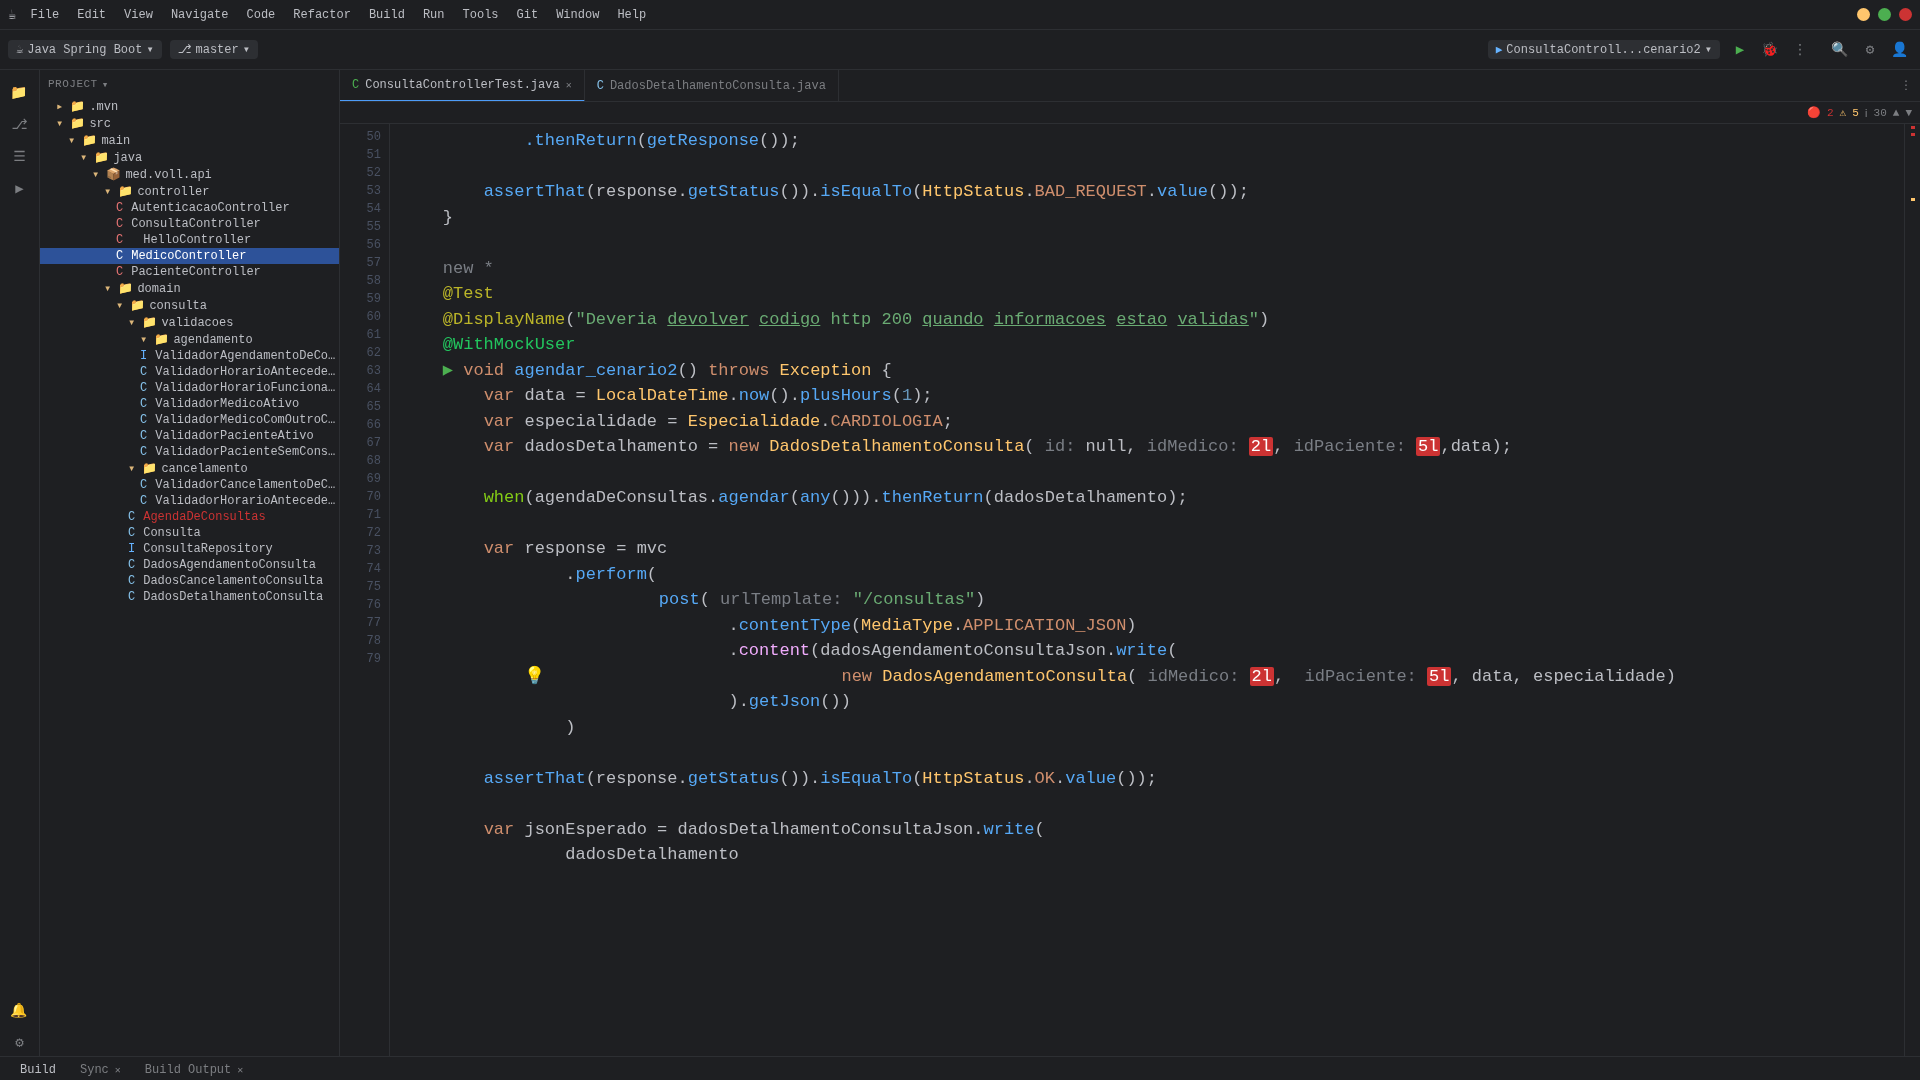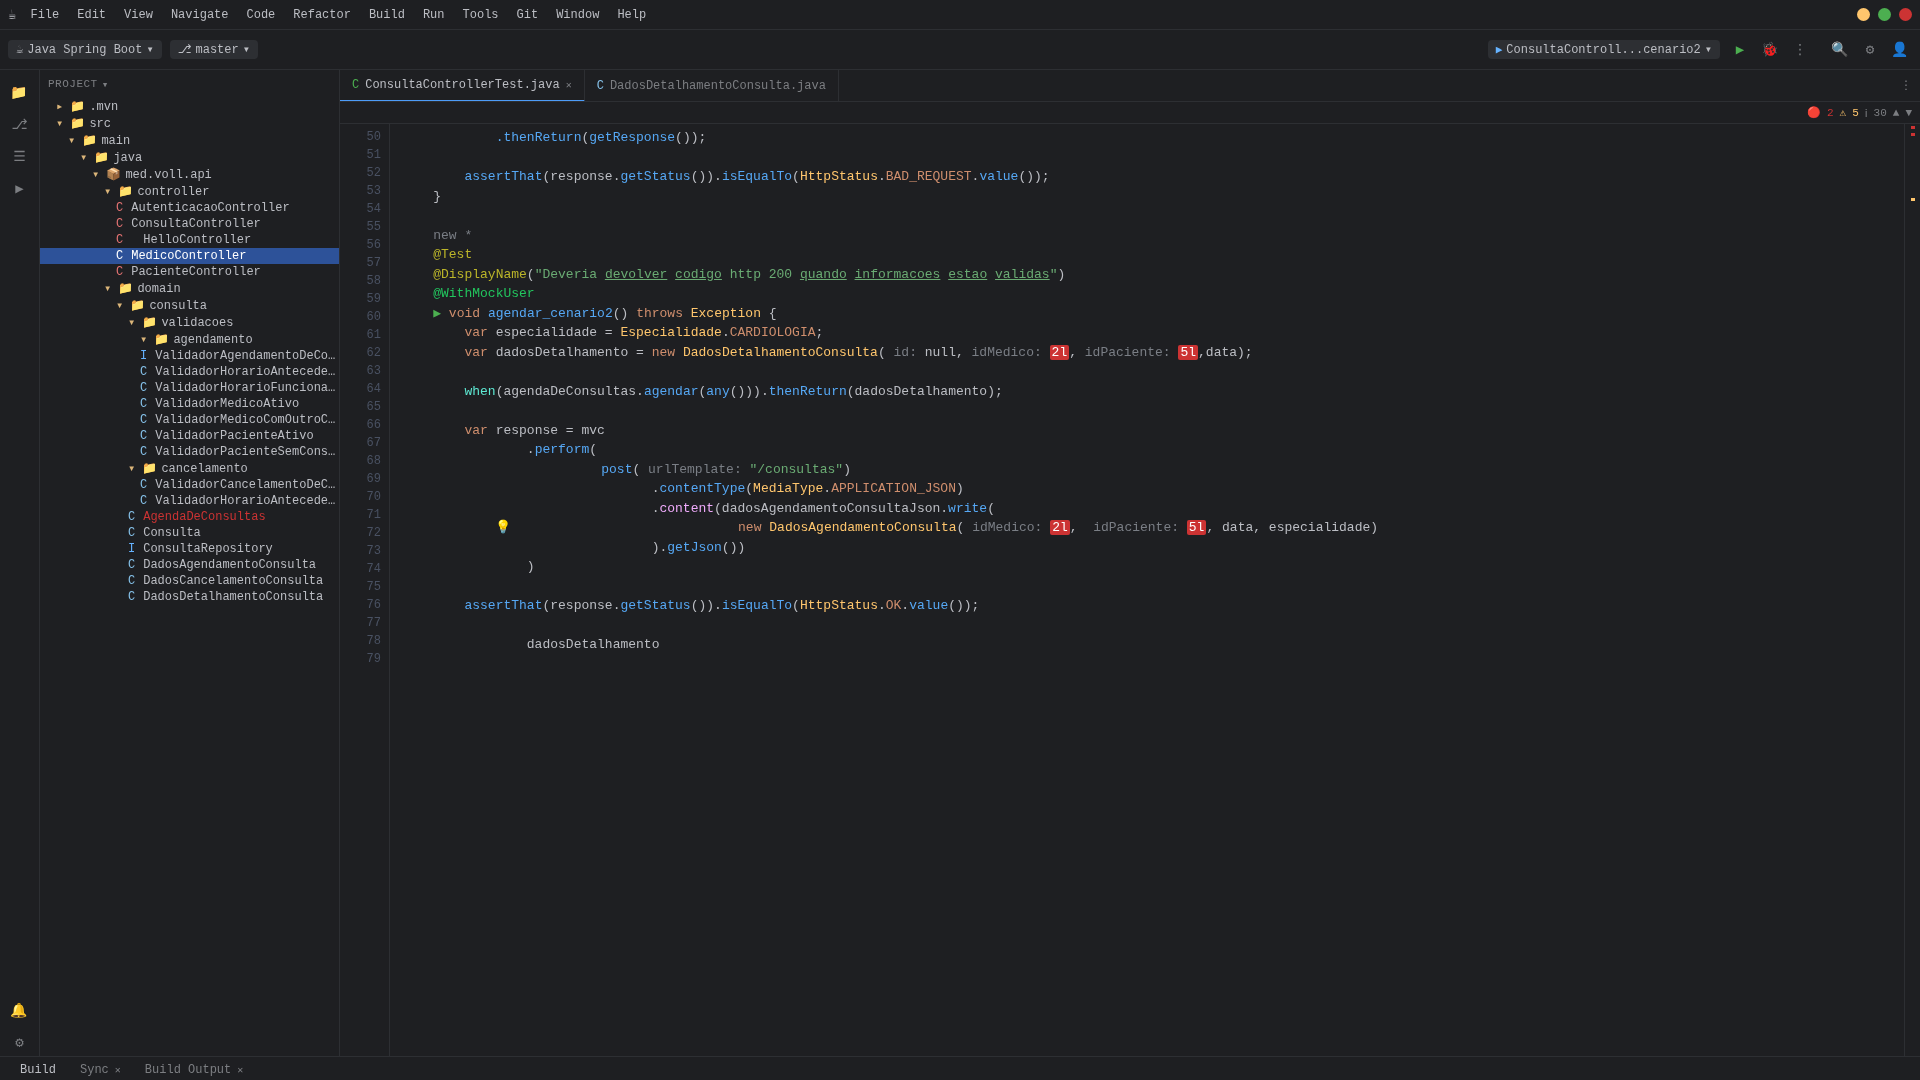--- a/index.html
+++ b/index.html
@@ -52,21 +52,21 @@
 
     
     #tab-bar { display: flex; align-items: center; height: 32px; background: #1e1f22; border-bottom: 1px solid #2d2f33; overflow: hidden; }
     .tab { display: flex; align-items: center; padding: 0 12px; height: 32px; border-right: 1px solid #2d2f33; cursor: pointer; font-size: 12px; color: #7c7e82; white-space: nowrap; gap: 6px; }
     .tab.active { background: #1e1f22; color: #bcbec4; border-bottom: 2px solid #4d9cf8; }
     .tab .close-btn { color: #7c7e82; font-size: 10px; cursor: pointer; }
 
     
     #editor-content { flex: 1; display: flex; overflow: hidden; }
     #line-numbers { width: 50px; background: #1e1f22; color: #495162; font-size: 12px; text-align: right; padding: 4px 8px; overflow: hidden; line-height: 1.5; border-right: 1px solid #2d2f33; flex-shrink: 0; }
-    #code-area { flex: 1; overflow-y: auto; overflow-x: auto; padding: 4px 12px; line-height: 1.5; font-size: 13px; }
+    #code-area { flex: 1; overflow-y: auto; overflow-x: auto; padding: 4px 12px; line-height: 1.5; font-size: 17px; }
     .code-line { white-space: pre; min-height: 19.5px; }
 
     
     #right-gutter { width: 16px; background: #1e1f22; border-left: 1px solid #2d2f33; display: flex; flex-direction: column; }
 
     
     #bottom-panel { height: 185px; background: #1e1f22; border-top: 1px solid #2d2f33; display: flex; flex-direction: column; }
     #bottom-tabs { display: flex; align-items: center; height: 28px; background: #1e1f22; border-bottom: 1px solid #2d2f33; padding: 0 8px; }
     .bottom-tab { padding: 0 12px; height: 28px; display: flex; align-items: center; font-size: 12px; color: #7c7e82; cursor: pointer; border-bottom: 2px solid transparent; }
     .bottom-tab.active { color: #bcbec4; border-bottom: 2px solid #4d9cf8; }
@@ -345,36 +345,38 @@
         <div class="code-line">&nbsp;&nbsp;&nbsp;&nbsp;&nbsp;&nbsp;&nbsp;&nbsp;&nbsp;&nbsp;&nbsp;&nbsp;<span style="color:#56a8f5;">.thenReturn</span>(<span style="color:#56a8f5;">getResponse</span>());</div>
         <div class="code-line">&nbsp;</div>
         <div class="code-line">&nbsp;&nbsp;&nbsp;&nbsp;&nbsp;&nbsp;&nbsp;&nbsp;<span style="color:#56a8f5;">assertThat</span>(response.<span style="color:#56a8f5;">getStatus</span>()).<span style="color:#56a8f5;">isEqualTo</span>(<span style="color:#ffc66d;">HttpStatus</span>.<span style="color:#cf8e6d;">BAD_REQUEST</span>.<span style="color:#56a8f5;">value</span>());</div>
         <div class="code-line">&nbsp;&nbsp;&nbsp;&nbsp;}</div>
         <div class="code-line">&nbsp;</div>
         <div class="code-line">&nbsp;&nbsp;&nbsp;&nbsp;<span style="color:#7a7e85;">new *</span></div>
         <div class="code-line">&nbsp;&nbsp;&nbsp;&nbsp;<span style="color:#bbb529;">@Test</span></div>
         <div class="code-line">&nbsp;&nbsp;&nbsp;&nbsp;<span style="color:#bbb529;">@DisplayName</span>(<span style="color:#6aab73;">"Deveria <span style="text-decoration:underline;">devolver</span> <span style="text-decoration:underline;">codigo</span> http 200 <span style="text-decoration:underline;">quando</span> <span style="text-decoration:underline;">informacoes</span> <span style="text-decoration:underline;">estao</span> <span style="text-decoration:underline;">validas</span>"</span>)</div>
         <div class="code-line">&nbsp;&nbsp;&nbsp;&nbsp;<span style="color:#22c55e;">@WithMockUser</span></div>
         <div class="code-line">&nbsp;&nbsp;&nbsp;&nbsp;<span style="color:#4caf50;">▶</span>&nbsp;<span style="color:#cf8e6d;">void</span> <span style="color:#56a8f5;">agendar_cenario2</span>() <span style="color:#cf8e6d;">throws</span> <span style="color:#ffc66d;">Exception</span> {</div>
+        <div class="code-line">&nbsp;&nbsp;&nbsp;&nbsp;&nbsp;&nbsp;&nbsp;&nbsp;<span style="color:#cf8e6d;">var</span> data = <span style="color:#ffc66d;">LocalDateTime</span>.<span style="color:#56a8f5;">now</span>().<span style="color:#56a8f5;">plusHours</span>(<span style="color:#6897bb;">1</span>);</div>
         <div class="code-line">&nbsp;&nbsp;&nbsp;&nbsp;&nbsp;&nbsp;&nbsp;&nbsp;<span style="color:#cf8e6d;">var</span> especialidade = <span style="color:#ffc66d;">Especialidade</span>.<span style="color:#cf8e6d;">CARDIOLOGIA</span>;</div>
         <div class="code-line">&nbsp;&nbsp;&nbsp;&nbsp;&nbsp;&nbsp;&nbsp;&nbsp;<span style="color:#cf8e6d;">var</span> dadosDetalhamento = <span style="color:#cf8e6d;">new</span> <span style="color:#ffc66d;">DadosDetalhamentoConsulta</span>( <span style="color:#7a7e85;">id:</span> null, <span style="color:#7a7e85;">idMedico:</span> <span style="background:#cc3333;color:white;border-radius:2px;padding:0 2px;">2l</span>, <span style="color:#7a7e85;">idPaciente:</span> <span style="background:#cc3333;color:white;border-radius:2px;padding:0 2px;">5l</span>,data);</div>
         <div class="code-line">&nbsp;</div>
-        <div class="code-line">&nbsp;&nbsp;&nbsp;&nbsp;&nbsp;&nbsp;&nbsp;&nbsp;<span style="color:#5eead4;">when</span>(agendaDeConsultas.<span style="color:#56a8f5;">agendar</span>(<span style="color:#56a8f5;">any</span>())).<span style="color:#56a8f5;">thenReturn</span>(dadosDetalhamento);</div>
+        <div class="code-line">&nbsp;&nbsp;&nbsp;&nbsp;&nbsp;&nbsp;&nbsp;&nbsp;<span style="color:#84cc16;">when</span>(agendaDeConsultas.<span style="color:#56a8f5;">agendar</span>(<span style="color:#56a8f5;">any</span>())).<span style="color:#56a8f5;">thenReturn</span>(dadosDetalhamento);</div>
         <div class="code-line">&nbsp;</div>
         <div class="code-line">&nbsp;&nbsp;&nbsp;&nbsp;&nbsp;&nbsp;&nbsp;&nbsp;<span style="color:#cf8e6d;">var</span> response = mvc</div>
         <div class="code-line">&nbsp;&nbsp;&nbsp;&nbsp;&nbsp;&nbsp;&nbsp;&nbsp;&nbsp;&nbsp;&nbsp;&nbsp;&nbsp;&nbsp;&nbsp;&nbsp;.<span style="color:#56a8f5;">perform</span>(</div>
         <div class="code-line">&nbsp;&nbsp;&nbsp;&nbsp;&nbsp;&nbsp;&nbsp;&nbsp;&nbsp;&nbsp;&nbsp;&nbsp;&nbsp;&nbsp;&nbsp;&nbsp;&nbsp;&nbsp;&nbsp;&nbsp;&nbsp;&nbsp;&nbsp;&nbsp;<span style="color:#56a8f5;margin-left:12px;">post</span>( <span style="color:#7a7e85;">urlTemplate:</span> <span style="color:#6aab73;">"/consultas"</span>)</div>
         <div class="code-line">&nbsp;&nbsp;&nbsp;&nbsp;&nbsp;&nbsp;&nbsp;&nbsp;&nbsp;&nbsp;&nbsp;&nbsp;&nbsp;&nbsp;&nbsp;&nbsp;&nbsp;&nbsp;&nbsp;&nbsp;&nbsp;&nbsp;&nbsp;&nbsp;&nbsp;&nbsp;&nbsp;&nbsp;&nbsp;&nbsp;&nbsp;&nbsp;.<span style="color:#56a8f5;">contentType</span>(<span style="color:#ffc66d;">MediaType</span>.<span style="color:#cf8e6d;">APPLICATION_JSON</span>)</div>
         <div class="code-line">&nbsp;&nbsp;&nbsp;&nbsp;&nbsp;&nbsp;&nbsp;&nbsp;&nbsp;&nbsp;&nbsp;&nbsp;&nbsp;&nbsp;&nbsp;&nbsp;&nbsp;&nbsp;&nbsp;&nbsp;&nbsp;&nbsp;&nbsp;&nbsp;&nbsp;&nbsp;&nbsp;&nbsp;&nbsp;&nbsp;&nbsp;&nbsp;.<span style="color:#f0abfc;">content</span>(dadosAgendamentoConsultaJson.<span style="color:#56a8f5;">write</span>(</div>
         <div class="code-line">&nbsp;&nbsp;&nbsp;&nbsp;&nbsp;&nbsp;&nbsp;&nbsp;&nbsp;&nbsp;&nbsp;&nbsp;<span style="color:#ffc66d;">💡</span>&nbsp;&nbsp;&nbsp;&nbsp;&nbsp;&nbsp;&nbsp;&nbsp;&nbsp;&nbsp;&nbsp;&nbsp;&nbsp;&nbsp;&nbsp;&nbsp;&nbsp;&nbsp;&nbsp;&nbsp;&nbsp;&nbsp;&nbsp;&nbsp;&nbsp;&nbsp;&nbsp;&nbsp;&nbsp;<span style="color:#cf8e6d;">new</span> <span style="color:#ffc66d;">DadosAgendamentoConsulta</span>( <span style="color:#7a7e85;">idMedico:</span> <span style="background:#cc3333;color:white;border-radius:2px;padding:0 2px;">2l</span>,&nbsp; <span style="color:#7a7e85;">idPaciente:</span> <span style="background:#cc3333;color:white;border-radius:2px;padding:0 2px;">5l</span>, data, especialidade)</div>
         <div class="code-line">&nbsp;&nbsp;&nbsp;&nbsp;&nbsp;&nbsp;&nbsp;&nbsp;&nbsp;&nbsp;&nbsp;&nbsp;&nbsp;&nbsp;&nbsp;&nbsp;&nbsp;&nbsp;&nbsp;&nbsp;&nbsp;&nbsp;&nbsp;&nbsp;&nbsp;&nbsp;&nbsp;&nbsp;&nbsp;&nbsp;&nbsp;&nbsp;).<span style="color:#56a8f5;">getJson</span>())</div>
         <div class="code-line">&nbsp;&nbsp;&nbsp;&nbsp;&nbsp;&nbsp;&nbsp;&nbsp;&nbsp;&nbsp;&nbsp;&nbsp;&nbsp;&nbsp;&nbsp;&nbsp;)</div>
         <div class="code-line">&nbsp;</div>
         <div class="code-line">&nbsp;&nbsp;&nbsp;&nbsp;&nbsp;&nbsp;&nbsp;&nbsp;<span style="color:#56a8f5;">assertThat</span>(response.<span style="color:#56a8f5;">getStatus</span>()).<span style="color:#56a8f5;">isEqualTo</span>(<span style="color:#ffc66d;">HttpStatus</span>.<span style="color:#cf8e6d;">OK</span>.<span style="color:#56a8f5;">value</span>());</div>
         <div class="code-line">&nbsp;</div>
+        <div class="code-line">&nbsp;&nbsp;&nbsp;&nbsp;&nbsp;&nbsp;&nbsp;&nbsp;<span style="color:#cf8e6d;">var</span> jsonEsperado = dadosDetalhamentoConsultaJson.<span style="color:#56a8f5;">write</span>(</div>
         <div class="code-line">&nbsp;&nbsp;&nbsp;&nbsp;&nbsp;&nbsp;&nbsp;&nbsp;&nbsp;&nbsp;&nbsp;&nbsp;&nbsp;&nbsp;&nbsp;&nbsp;dadosDetalhamento</div>
       </div>
 
       <div id="right-gutter" style="width:16px; display:flex; flex-direction:column; background:#1e1f22; border-left:1px solid #2d2f33; position:relative;">
         <div style="width:4px; height:3px; background:#cc3333; margin:2px auto;"></div>
         <div style="width:4px; height:3px; background:#cc3333; margin:2px auto;"></div>
         <div style="width:4px; height:3px; background:#ffc66d; margin:60px auto 2px;"></div>
       </div>
     </div>
   </div>

